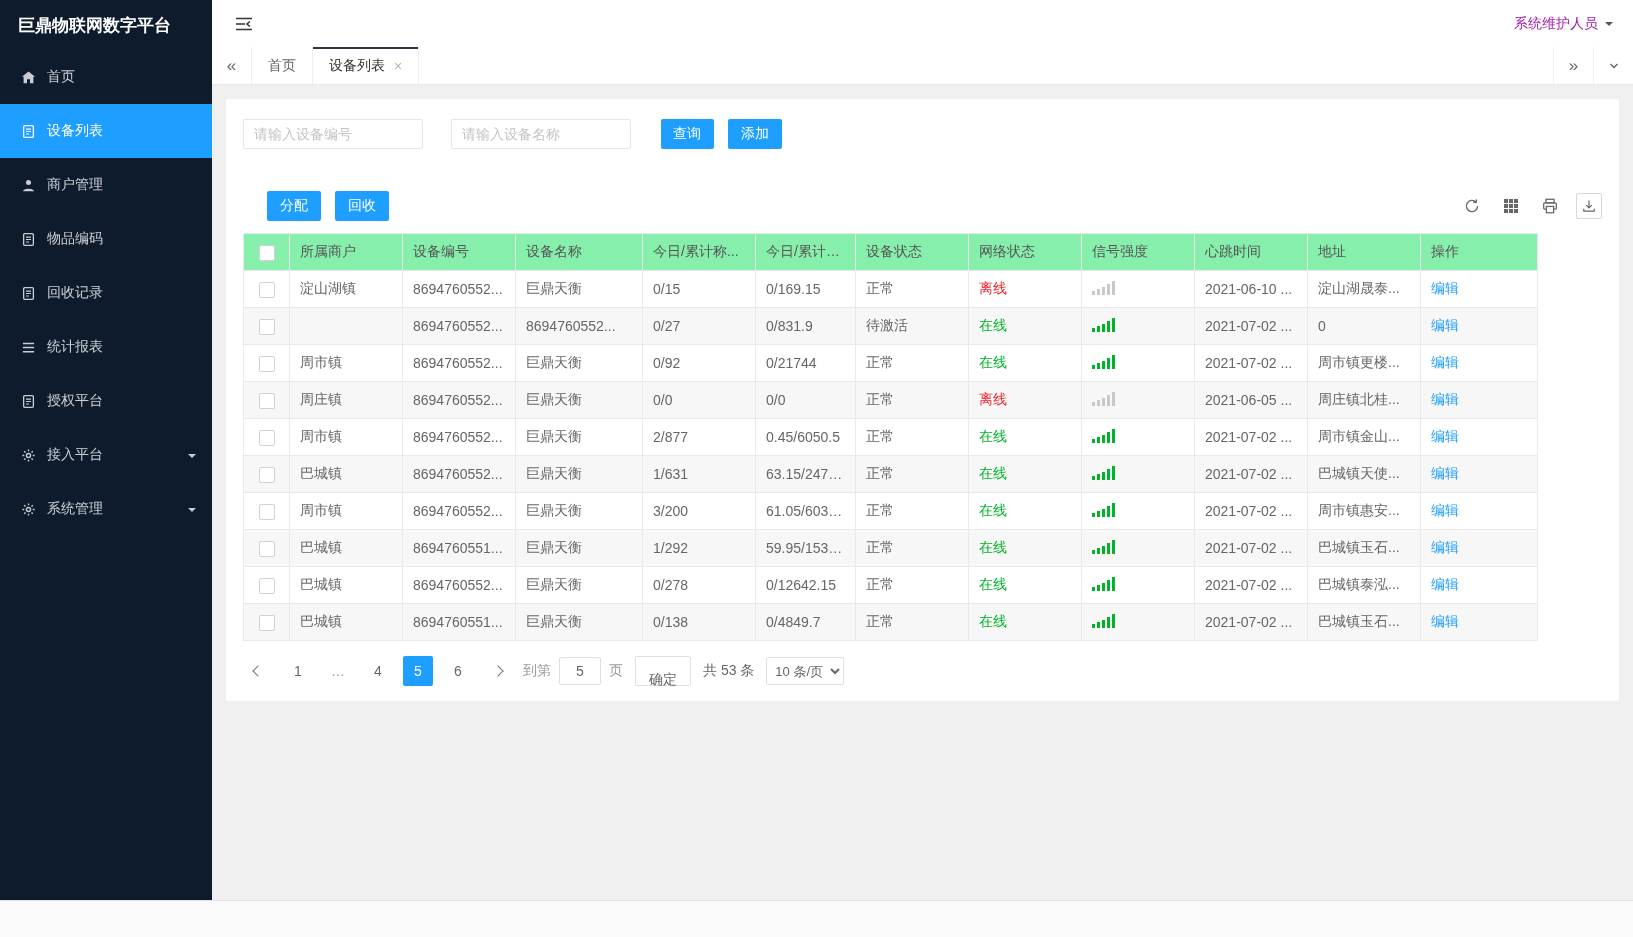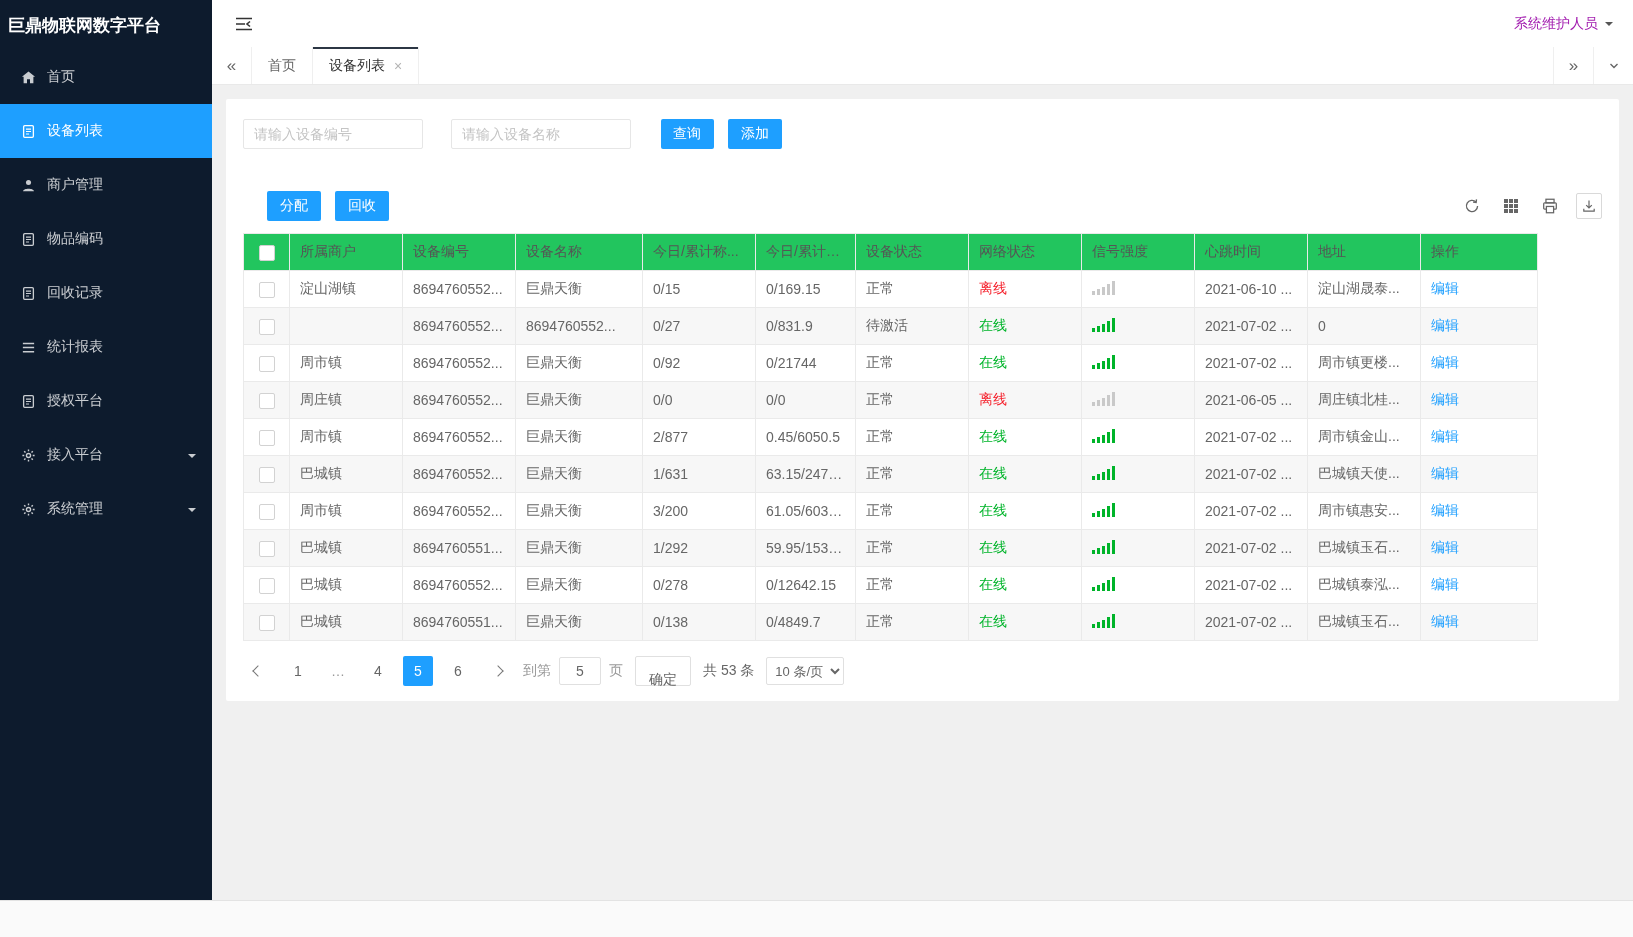--- a/index.html
+++ b/index.html
@@ -2,21 +2,21 @@
 <html><head>
 <meta charset="utf-8">
 <style>
   *{box-sizing:border-box;margin:0;padding:0;}
   html,body{width:1633px;height:937px;}
   body{font-family:"Liberation Sans","DejaVu Sans",sans-serif;background:#fff;overflow:hidden;}
   .app{display:flex;height:900px;}
 
   
   .sidebar{width:212px;background:#0d1b2d;flex-shrink:0;display:flex;flex-direction:column;}
-  .logo{height:50px;display:flex;align-items:center;padding:0 8px;color:#fff;font-size:17px;font-weight:bold;white-space:nowrap;}
+  .logo{height:50px;display:flex;align-items:center;padding:0 18px;color:#fff;font-size:17px;font-weight:bold;white-space:nowrap;}
   .menu{flex:1;}
   .menu-item{height:54px;display:flex;align-items:center;padding:0 20px;color:rgba(255,255,255,.78);font-size:14px;cursor:pointer;position:relative;}
   .menu-item.active{background:#1e9fff;color:#fff;}
   .mi-icon{width:16px;height:16px;margin-right:11px;display:inline-flex;align-items:center;justify-content:center;}
   .mi-chevron{position:absolute;right:16px;width:0;height:0;border:4.5px solid transparent;border-top-color:rgba(255,255,255,.78);margin-top:5px;}
 
   
   .main{flex:1;display:flex;flex-direction:column;min-width:0;}
   .topbar{height:47px;background:#fff;display:flex;align-items:center;justify-content:space-between;padding:0 20px;}
   .toggle-btn{width:24px;height:24px;display:flex;align-items:center;justify-content:center;cursor:pointer;color:#333;}
@@ -45,21 +45,21 @@
   .btn-add{margin-left:14px;}
 
   .table-toolbar{margin-top:42px;display:flex;align-items:center;justify-content:space-between;}
   .tt-left{display:flex;gap:14px;padding-left:24px;}
   .tt-right{display:flex;gap:13px;align-items:center;}
   .icon-btn{width:26px;height:26px;display:flex;align-items:center;justify-content:center;color:#666;cursor:pointer;}
   .icon-btn.boxed{border:1px solid #d9d9d9;border-radius:2px;}
 
   .device-table{margin-top:12px;border-collapse:collapse;table-layout:fixed;width:1294px;font-size:14px;color:#666;}
   .device-table th,.device-table td{border:1px solid #eaeaea;height:37px;padding:0 10px;text-align:left;white-space:nowrap;overflow:hidden;text-overflow:ellipsis;}
-  .device-table thead th{background:#22c55e;font-weight:normal;color:#555;}
+  .device-table thead th{background:#86efac;font-weight:normal;color:#555;}
   .device-table tbody tr:nth-child(even){background:#f7f7f7;}
   .col-chk{text-align:center !important;padding:0 !important;}
   .checkbox{display:inline-block;width:16px;height:16px;border:1px solid #d2d2d2;border-radius:2px;background:#fff;vertical-align:middle;cursor:pointer;}
   .net-on{color:#00b42a;}
   .net-off{color:#f5222d;}
   .signal{display:inline-flex;align-items:flex-end;gap:2px;height:14px;}
   .signal i{width:3px;background:#c9c9c9;display:block;}
   .signal i:nth-child(1){height:4px;}
   .signal i:nth-child(2){height:6px;}
   .signal i:nth-child(3){height:8px;}

